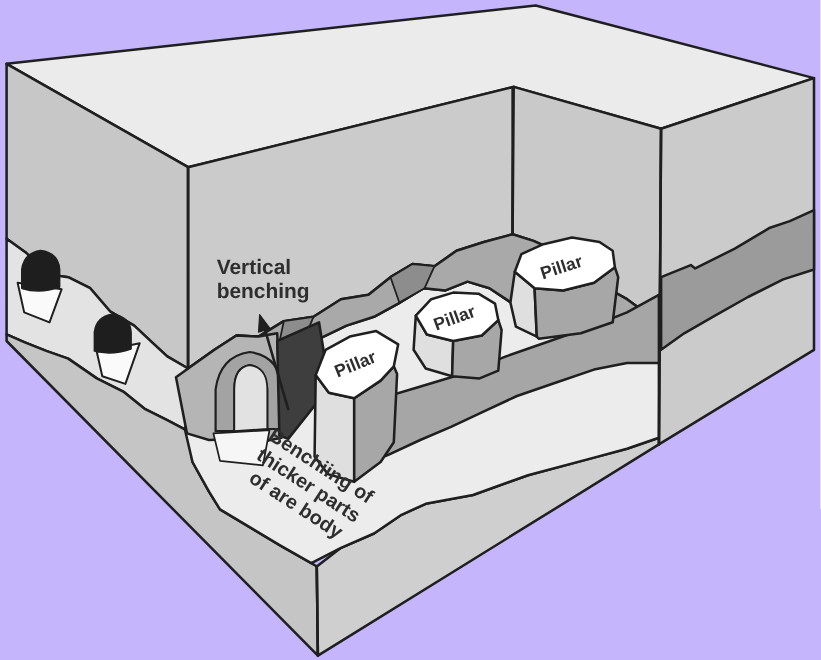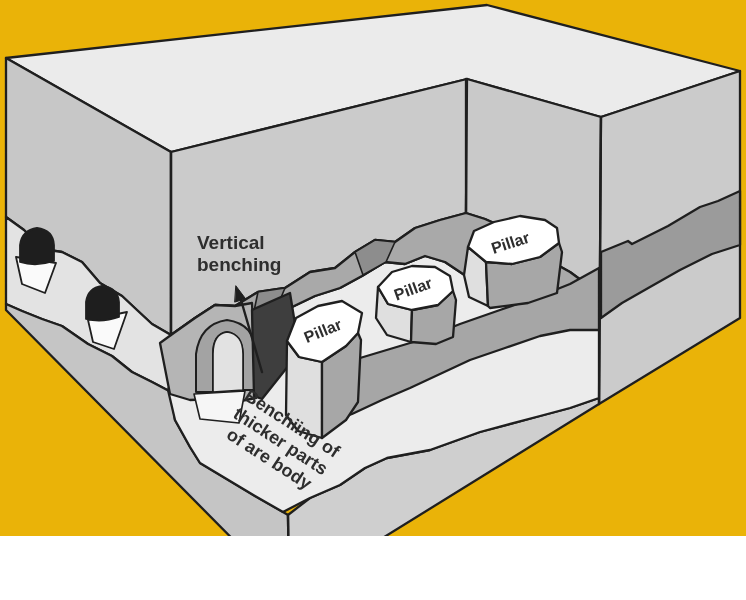--- a/index.html
+++ b/index.html
@@ -1,16 +1,16 @@
 <!DOCTYPE html>
 <html><head>
 <meta charset="utf-8">
 <style>
   html,body{margin:0;padding:0;background:#ffffff;}
-  .stage{position:relative;width:746px;height:536px;background:#eab308;overflow:hidden;
+  .stage{position:relative;width:746px;height:600px;background:#c4b5fd;overflow:hidden;
          font-family:"Liberation Sans","DejaVu Sans",sans-serif;}
   svg{display:block;}
   svg text{font-family:"Liberation Sans","DejaVu Sans",sans-serif;font-weight:bold;}
 </style>
 </head>
 <body>
 
 <div class="stage">
 <svg width="746" height="600" viewBox="0 0 746 600">
   <g stroke="#1f1f1f" stroke-width="2.3" stroke-linejoin="round" stroke-linecap="round">

